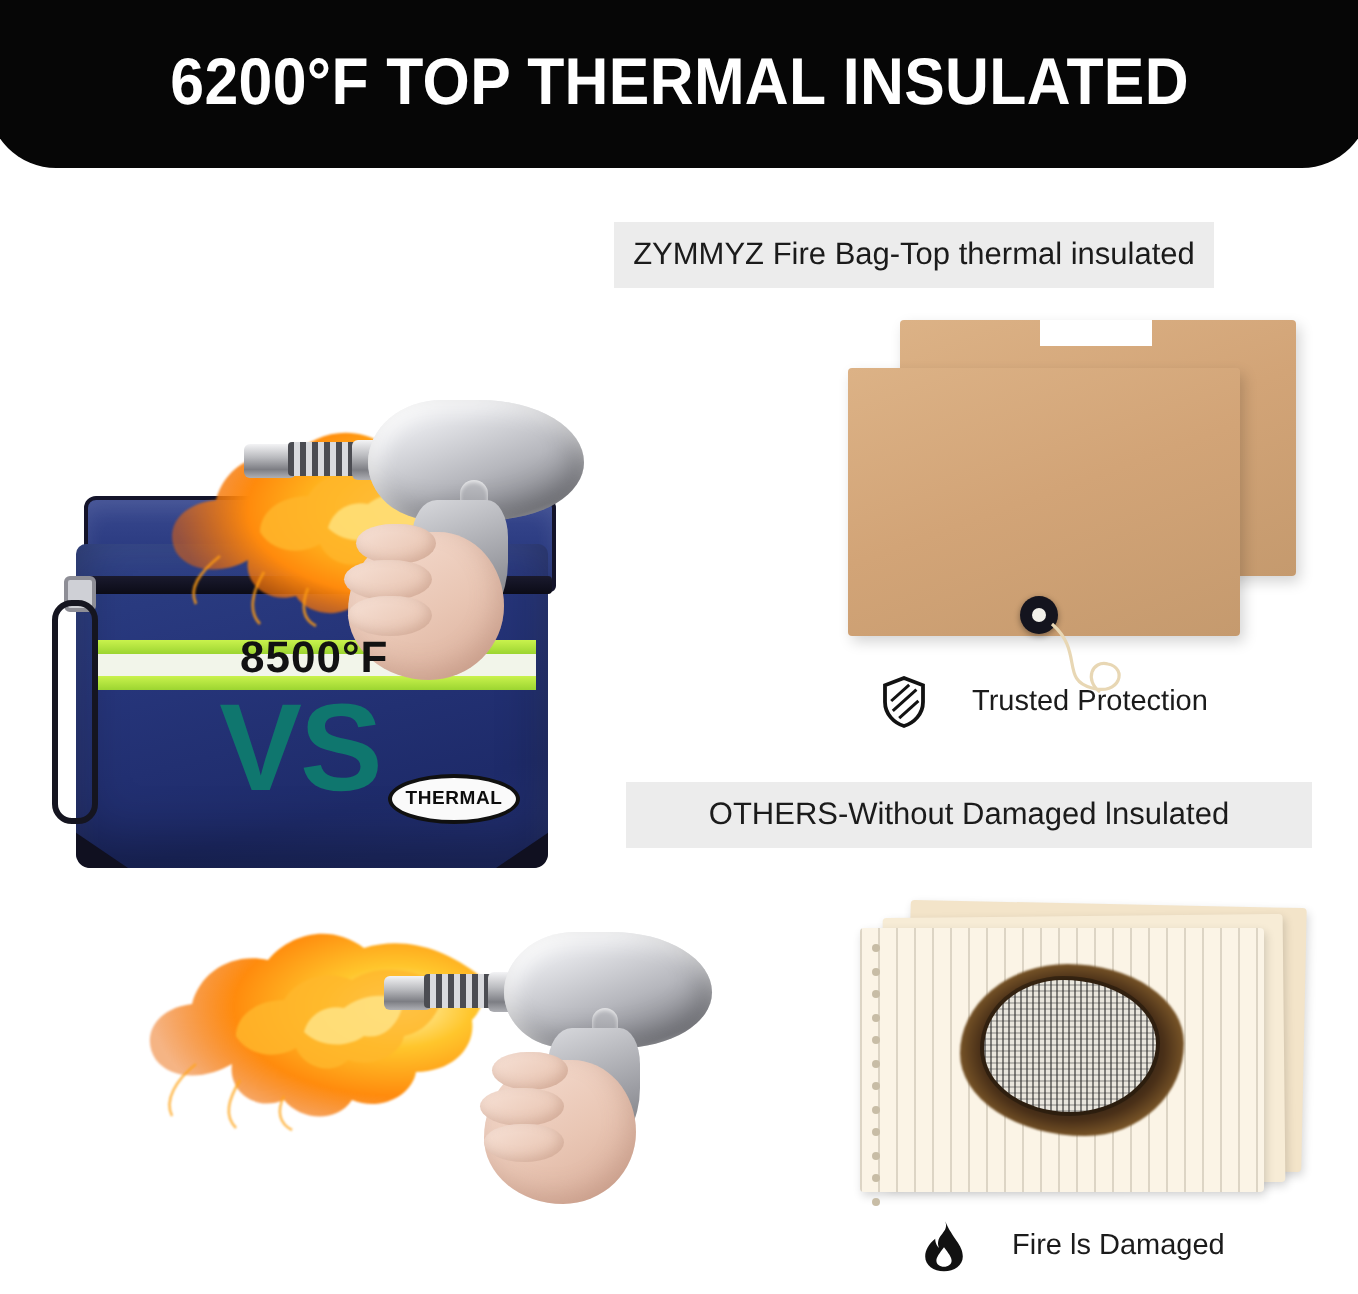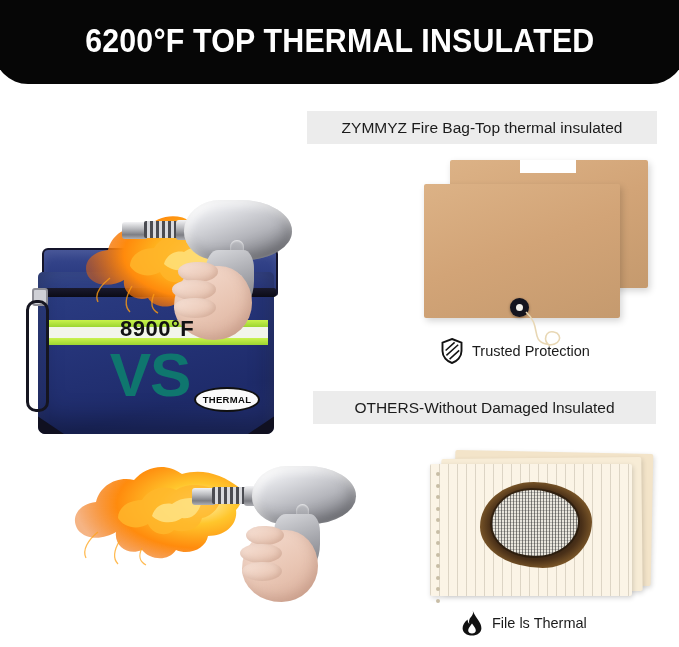--- a/index.html
+++ b/index.html
@@ -16,31 +16,31 @@
                font-family:"Liberation Sans", sans-serif;}
 
   
   .quad{position:absolute;}
   #q-left-top{left:0;top:96px;width:300px;height:240px;}
   #q-left-bottom{left:0;top:430px;width:300px;height:200px;}
 
   
   .caption-bar{position:absolute;background:#ececec;height:33px;
                display:flex;align-items:center;justify-content:center;}
-  #caption-good{left:307px;top:111px;width:350px;}
+  #caption-good{left:307px;top:111px;width:300px;}
   #caption-bad{left:313px;top:391px;width:343px;}
   .caption-bar span{font-size:15.5px;color:#1b1b1b;white-space:nowrap;}
 
   
   .vs{position:absolute;left:0;top:344px;width:300px;text-align:center;
       font-size:62px;font-weight:bold;color:#0f766e;letter-spacing:-1px;
       line-height:1;}
 
   
-  .claim{position:absolute;display:flex;align-items:center;gap:9px;}
+  .claim{position:absolute;display:flex;align-items:center;gap:23px;}
   #claim-good{left:441px;top:338px;}
   #claim-bad{left:461px;top:610px;}
   .claim-label{font-size:14.5px;color:#1b1b1b;white-space:nowrap;}
 
   
   .bag-navy{position:absolute;left:30px;top:152px;width:252px;height:186px;}
   .bn-body{position:absolute;left:8px;top:24px;width:236px;height:162px;
       background:linear-gradient(165deg,#2c3f84 0%,#26357a 35%,#1e2b6a 75%,#222f70 100%);
       border-radius:5px 5px 8px 8px;
       box-shadow:inset 0 -14px 26px rgba(0,0,0,.32), inset 0 8px 18px rgba(255,255,255,.07);}
@@ -146,21 +146,21 @@
 
 <div class="quad" id="q-left-top">
 
   <div class="bag-navy">
     <div class="bn-flap"></div>
     <div class="bn-body"></div>
     <div class="bn-zip"></div>
     <div class="bn-stripe" id="bn-stripe1"></div>
     <div class="bn-white"></div>
     <div class="bn-stripe" id="bn-stripe2"></div>
-    <div class="bn-temp">8900°F</div>
+    <div class="bn-temp">8500°F</div>
     <div class="bn-logo">
       <span>THERMAL</span>
     </div>
     <div class="bn-corner" id="bn-c1"></div>
     <div class="bn-corner" id="bn-c2"></div>
     <div class="bn-strap">
       <div class="ring"></div>
       <div class="loop"></div>
     </div>
   </div>
@@ -311,14 +311,14 @@
 <div class="claim" id="claim-bad">
   <svg class="ico" width="22" height="26" viewBox="0 0 22 26">
     <path d="M11.6 0.6 C13.4 5.2 9.2 6.6 8.2 10.2 C7.6 12.4 8.6 14 8.6 14
              C7.4 13.2 6.6 11.2 6.6 9.4 C3.4 12 1.6 15.2 1.6 18.2
              C1.6 22.6 5.8 25.6 11 25.6 C16.2 25.6 20.4 22.6 20.4 18.2
              C20.4 12.4 15.2 9.2 11.6 0.6 Z
              M11 13.6 C13.4 16.8 14.8 18.6 14.8 20.4
              C14.8 22.2 13.1 23.4 11 23.4 C8.9 23.4 7.2 22.2 7.2 20.4
              C7.2 18.6 8.6 16.8 11 13.6 Z" fill="#111111" fill-rule="evenodd"></path>
   </svg>
-  <span class="claim-label">File ls Thermal</span>
+  <span class="claim-label">Fire ls Damaged</span>
 </div>
 
 </body></html>

